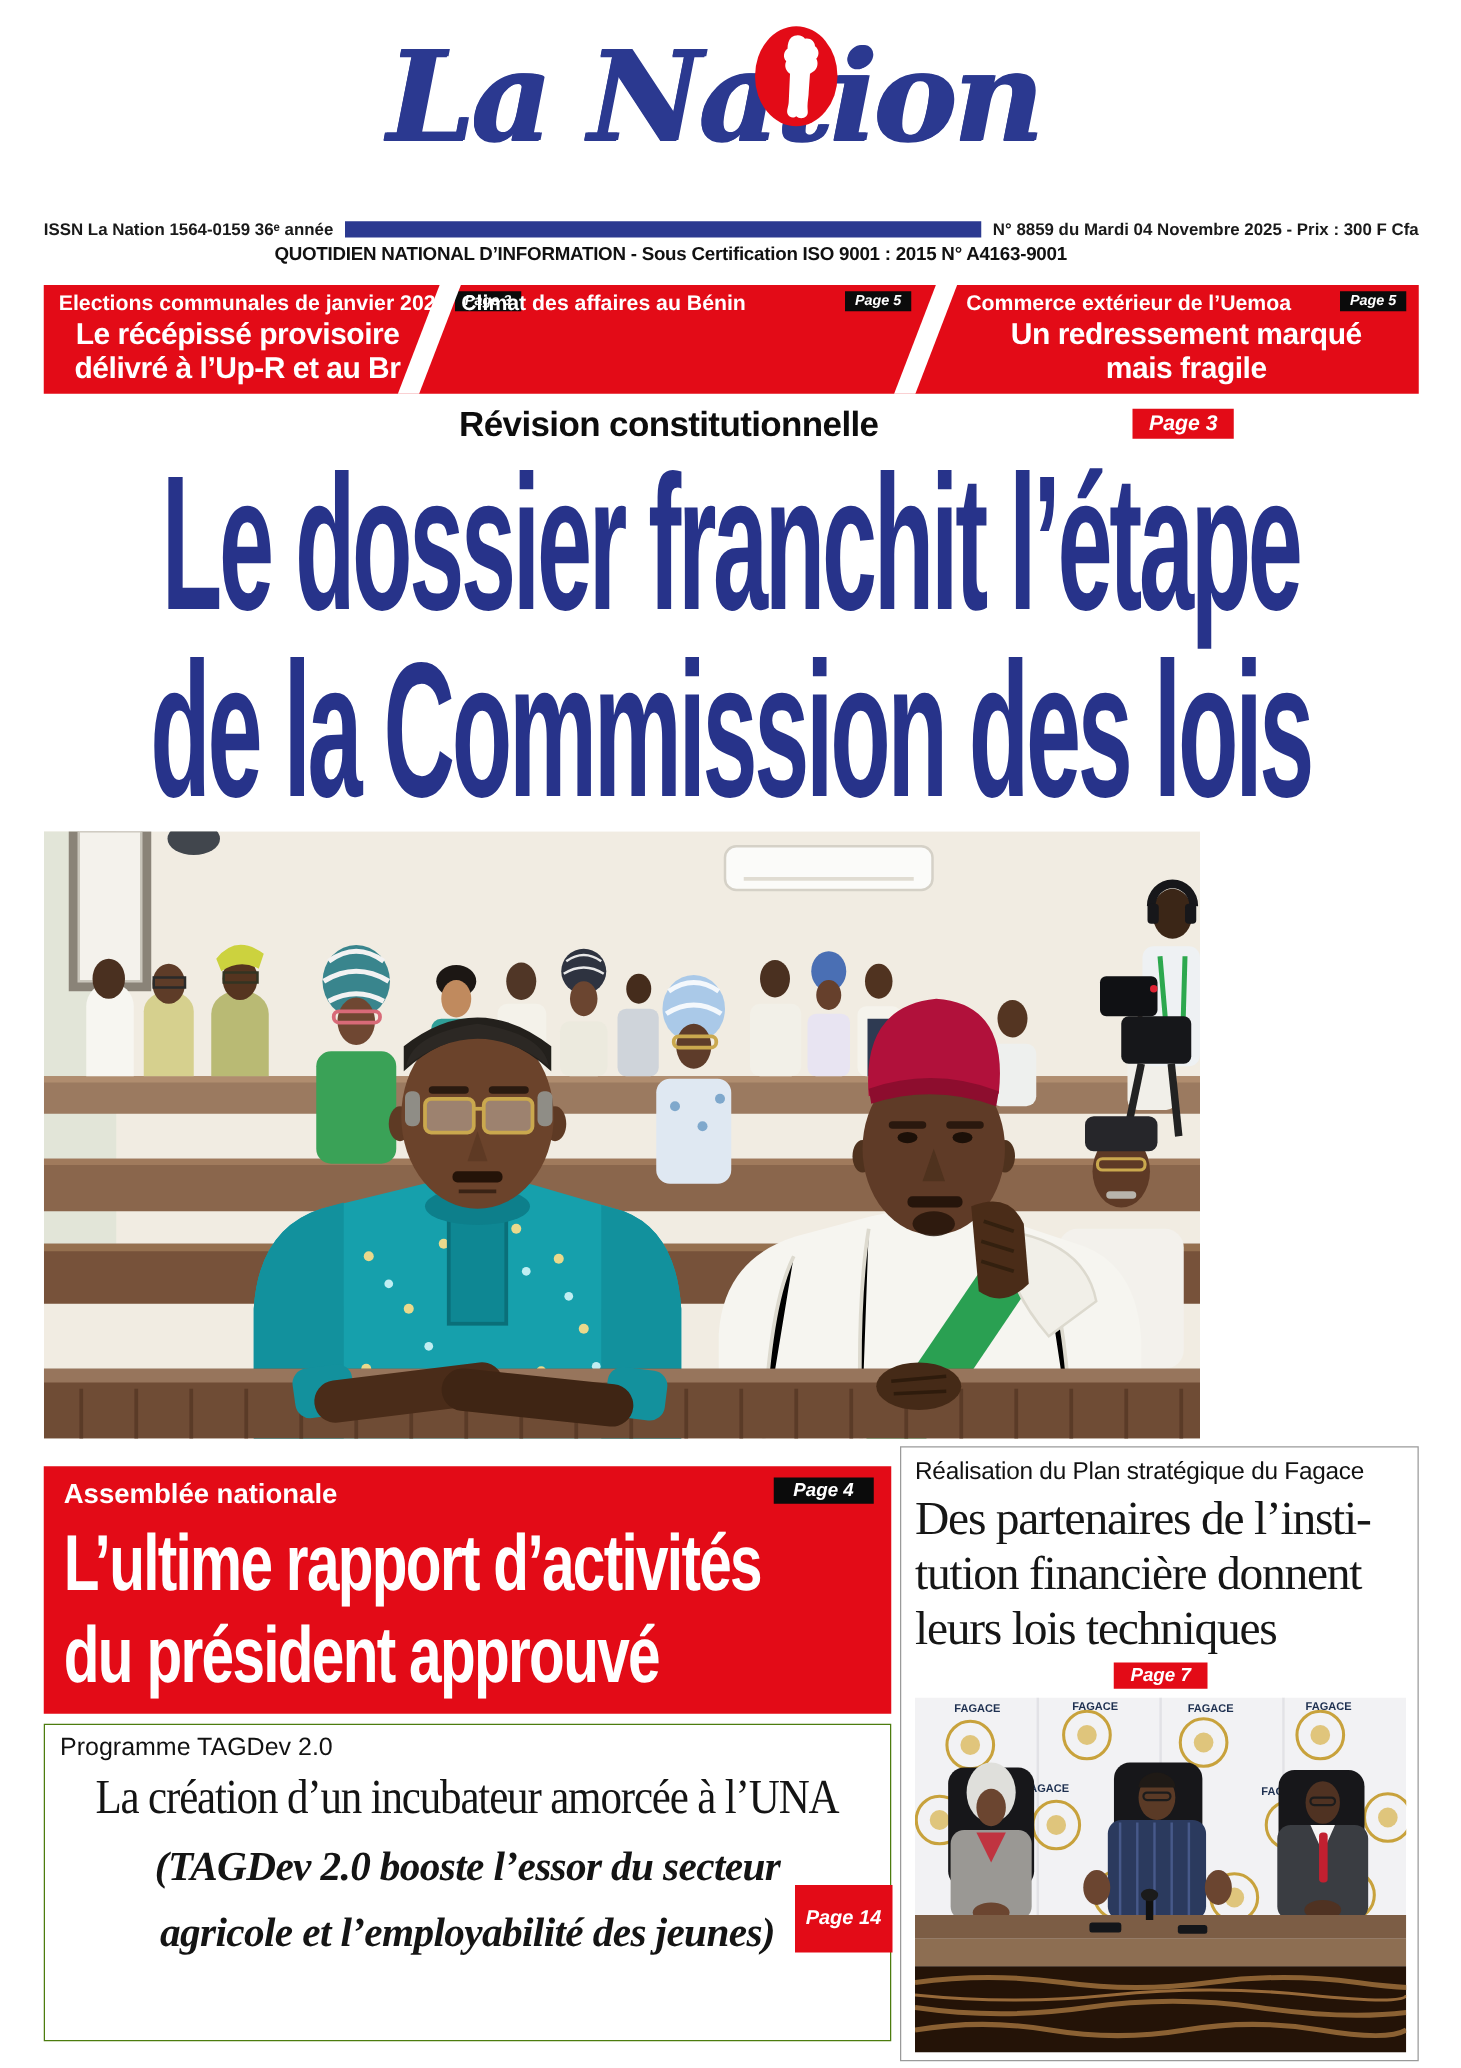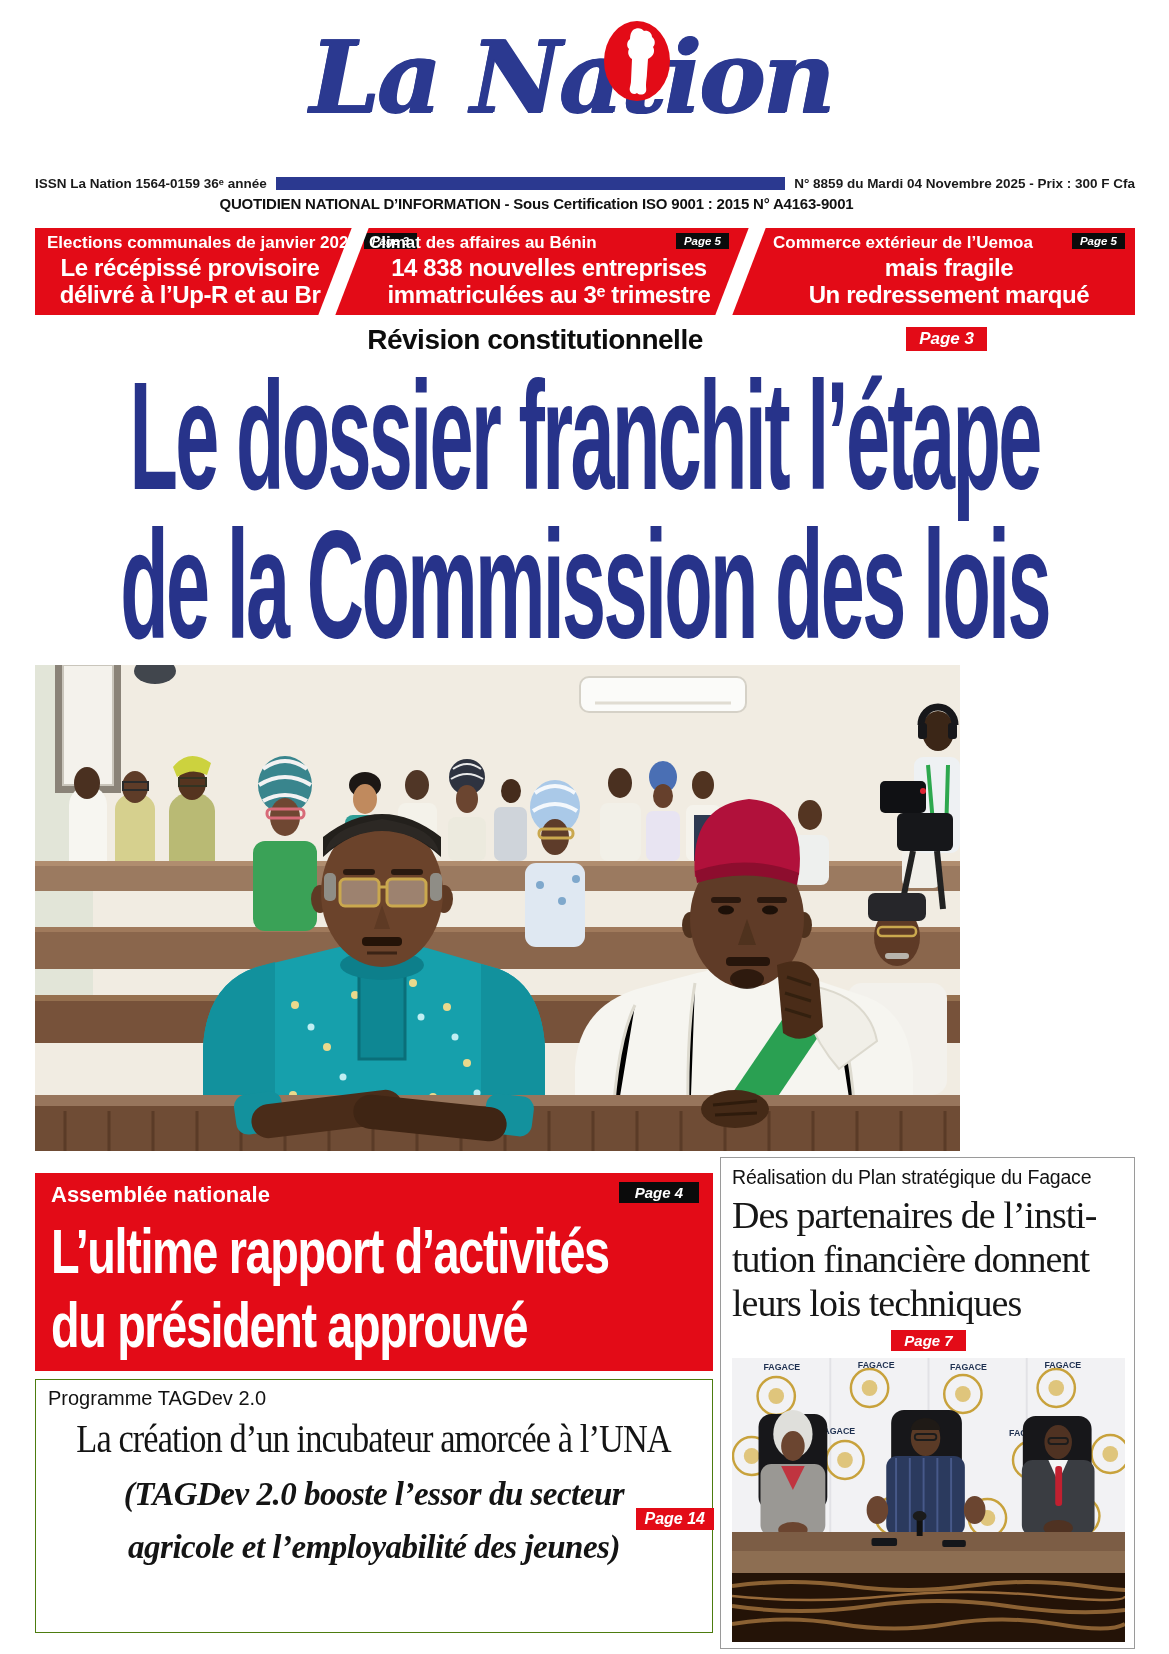--- a/index.html
+++ b/index.html
@@ -112,21 +112,21 @@
     display:inline-block; font-family:"Liberation Serif", serif; font-size:37px;
     color:#141414; letter-spacing:-1px; transform:scale(0.93,1.06);
   }
   .tg-sub { margin-top:8px; text-align:center; }
   .tg-sub-line {
     font-family:"Liberation Serif", serif; font-style:italic; font-weight:bold;
     font-size:33px; line-height:53px; color:#141414; letter-spacing:-0.5px;
   }
   .tg-badge {
     position:absolute; right:-2px; top:128px; background:#e30b17; color:#fff;
-    font-style:italic; font-weight:bold; font-size:16px; padding:2px 9px;
+    font-style:italic; font-weight:bold; font-size:16px; padding:18px 9px;
   }
 </style>
 </head>
 <body>
 
 <header class="masthead">
   <div class="logo-text">La Nation</div>
   <svg class="benin-oval" viewBox="0 0 68 82">
     <ellipse cx="34" cy="41" rx="33" ry="40" fill="#e30b17"></ellipse>
     <path d="M30,10 c4,-3 9,-2 11,1 c4,-1 8,2 8,6 c3,2 4,7 1,10 c2,3 1,8 -2,10 l-3,2 l-1,14 c0,4 -1,8 -1,12 c0,4 1,6 -1,8 c-2,2 -6,2 -8,0 c-2,2 -6,1 -7,-2 c-1,-3 1,-6 1,-10 l1,-22 c-3,-2 -5,-6 -3,-10 c-3,-3 -2,-8 1,-10 c0,-4 1,-7 3,-9 z" fill="#ffffff"></path>
@@ -149,33 +149,29 @@
     <div class="t-head">
       <div>Le récépissé provisoire</div>
       <div>délivré à l’Up-R et au Br</div>
     </div>
   </div>
   <div class="teaser teaser-2">
     <div class="t-kick-row">
       <span class="t-kicker">Climat des affaires au Bénin</span>
       <span class="badge-dark">Page 5</span>
     </div>
-    <div class="t-head">
-      <div>14 838 nouvelles entreprises</div>
-      <div>immatriculées au 3ᵉ trimestre</div>
-    </div>
   </div>
   <div class="teaser teaser-3">
     <div class="t-kick-row">
       <span class="t-kicker">Commerce extérieur de l’Uemoa</span>
       <span class="badge-dark">Page 5</span>
     </div>
     <div class="t-head">
+      <div>Un redressement marqué</div>
       <div>mais fragile</div>
-      <div>Un redressement marqué</div>
     </div>
   </div>
   <div class="slash slash-1"></div>
   <div class="slash slash-2"></div>
 </div>
 
 <section>
   <div class="lead-row">
     <div class="lead-kicker">Révision constitutionnelle</div>
     <span class="lead-badge">Page  3</span>

